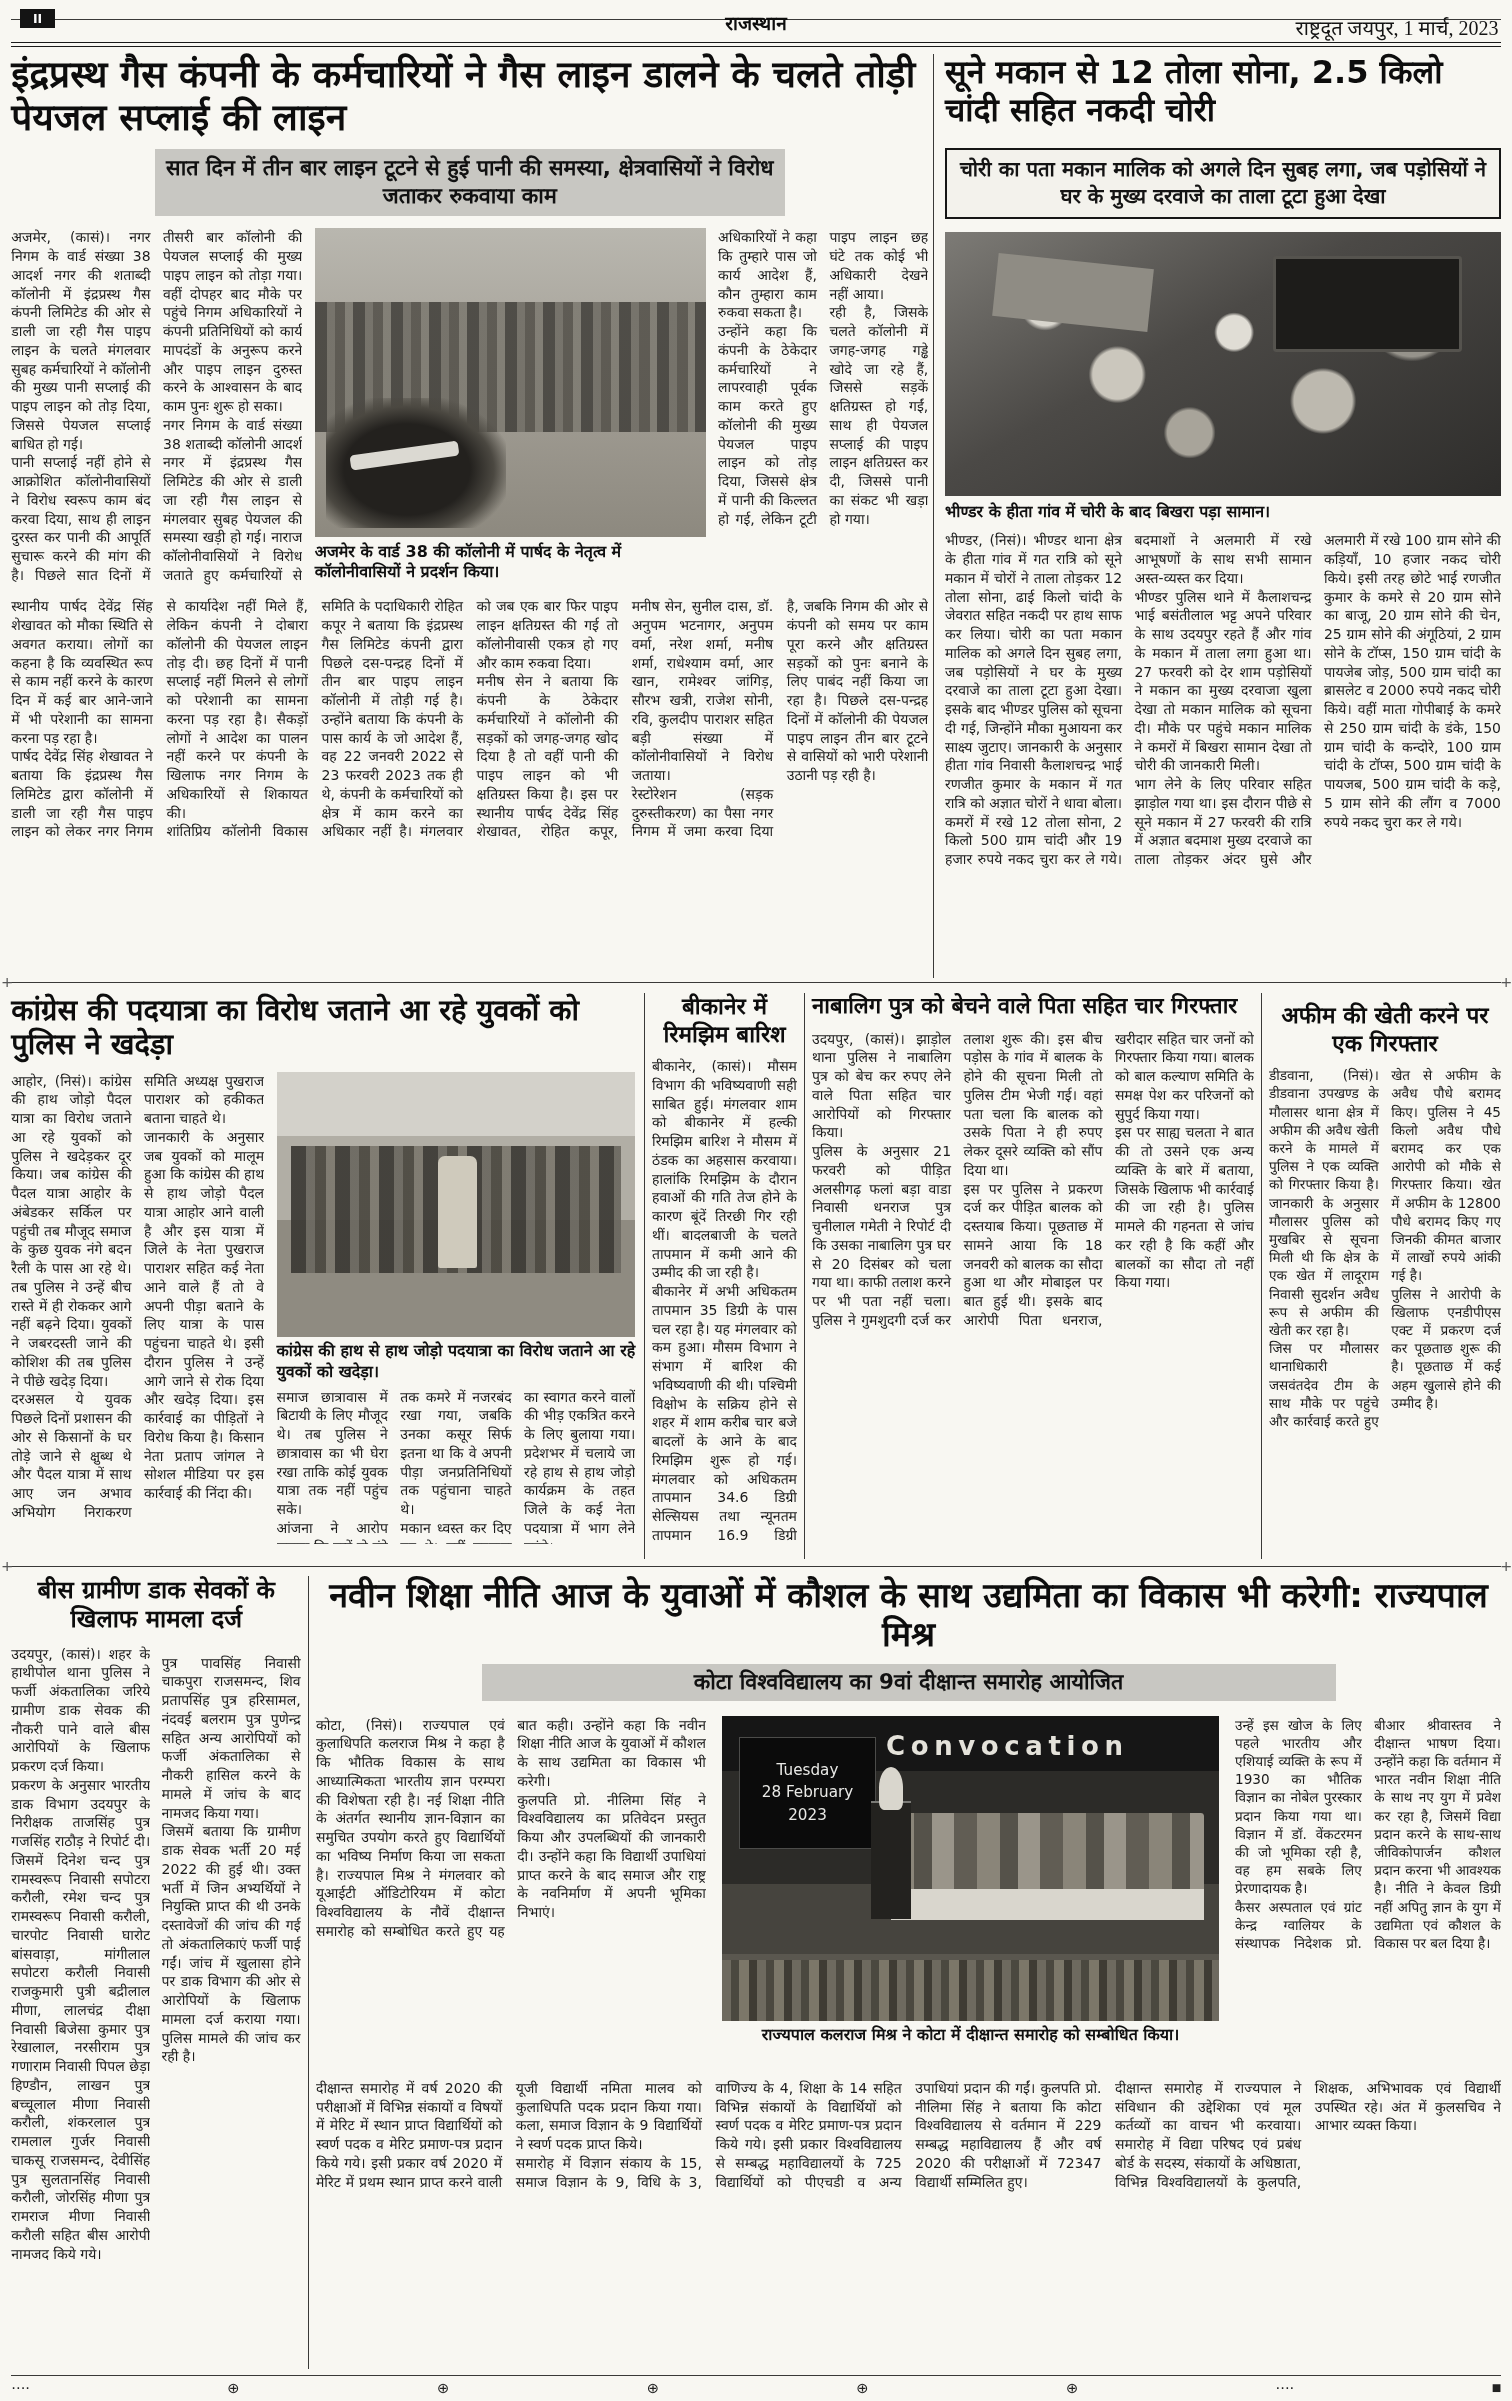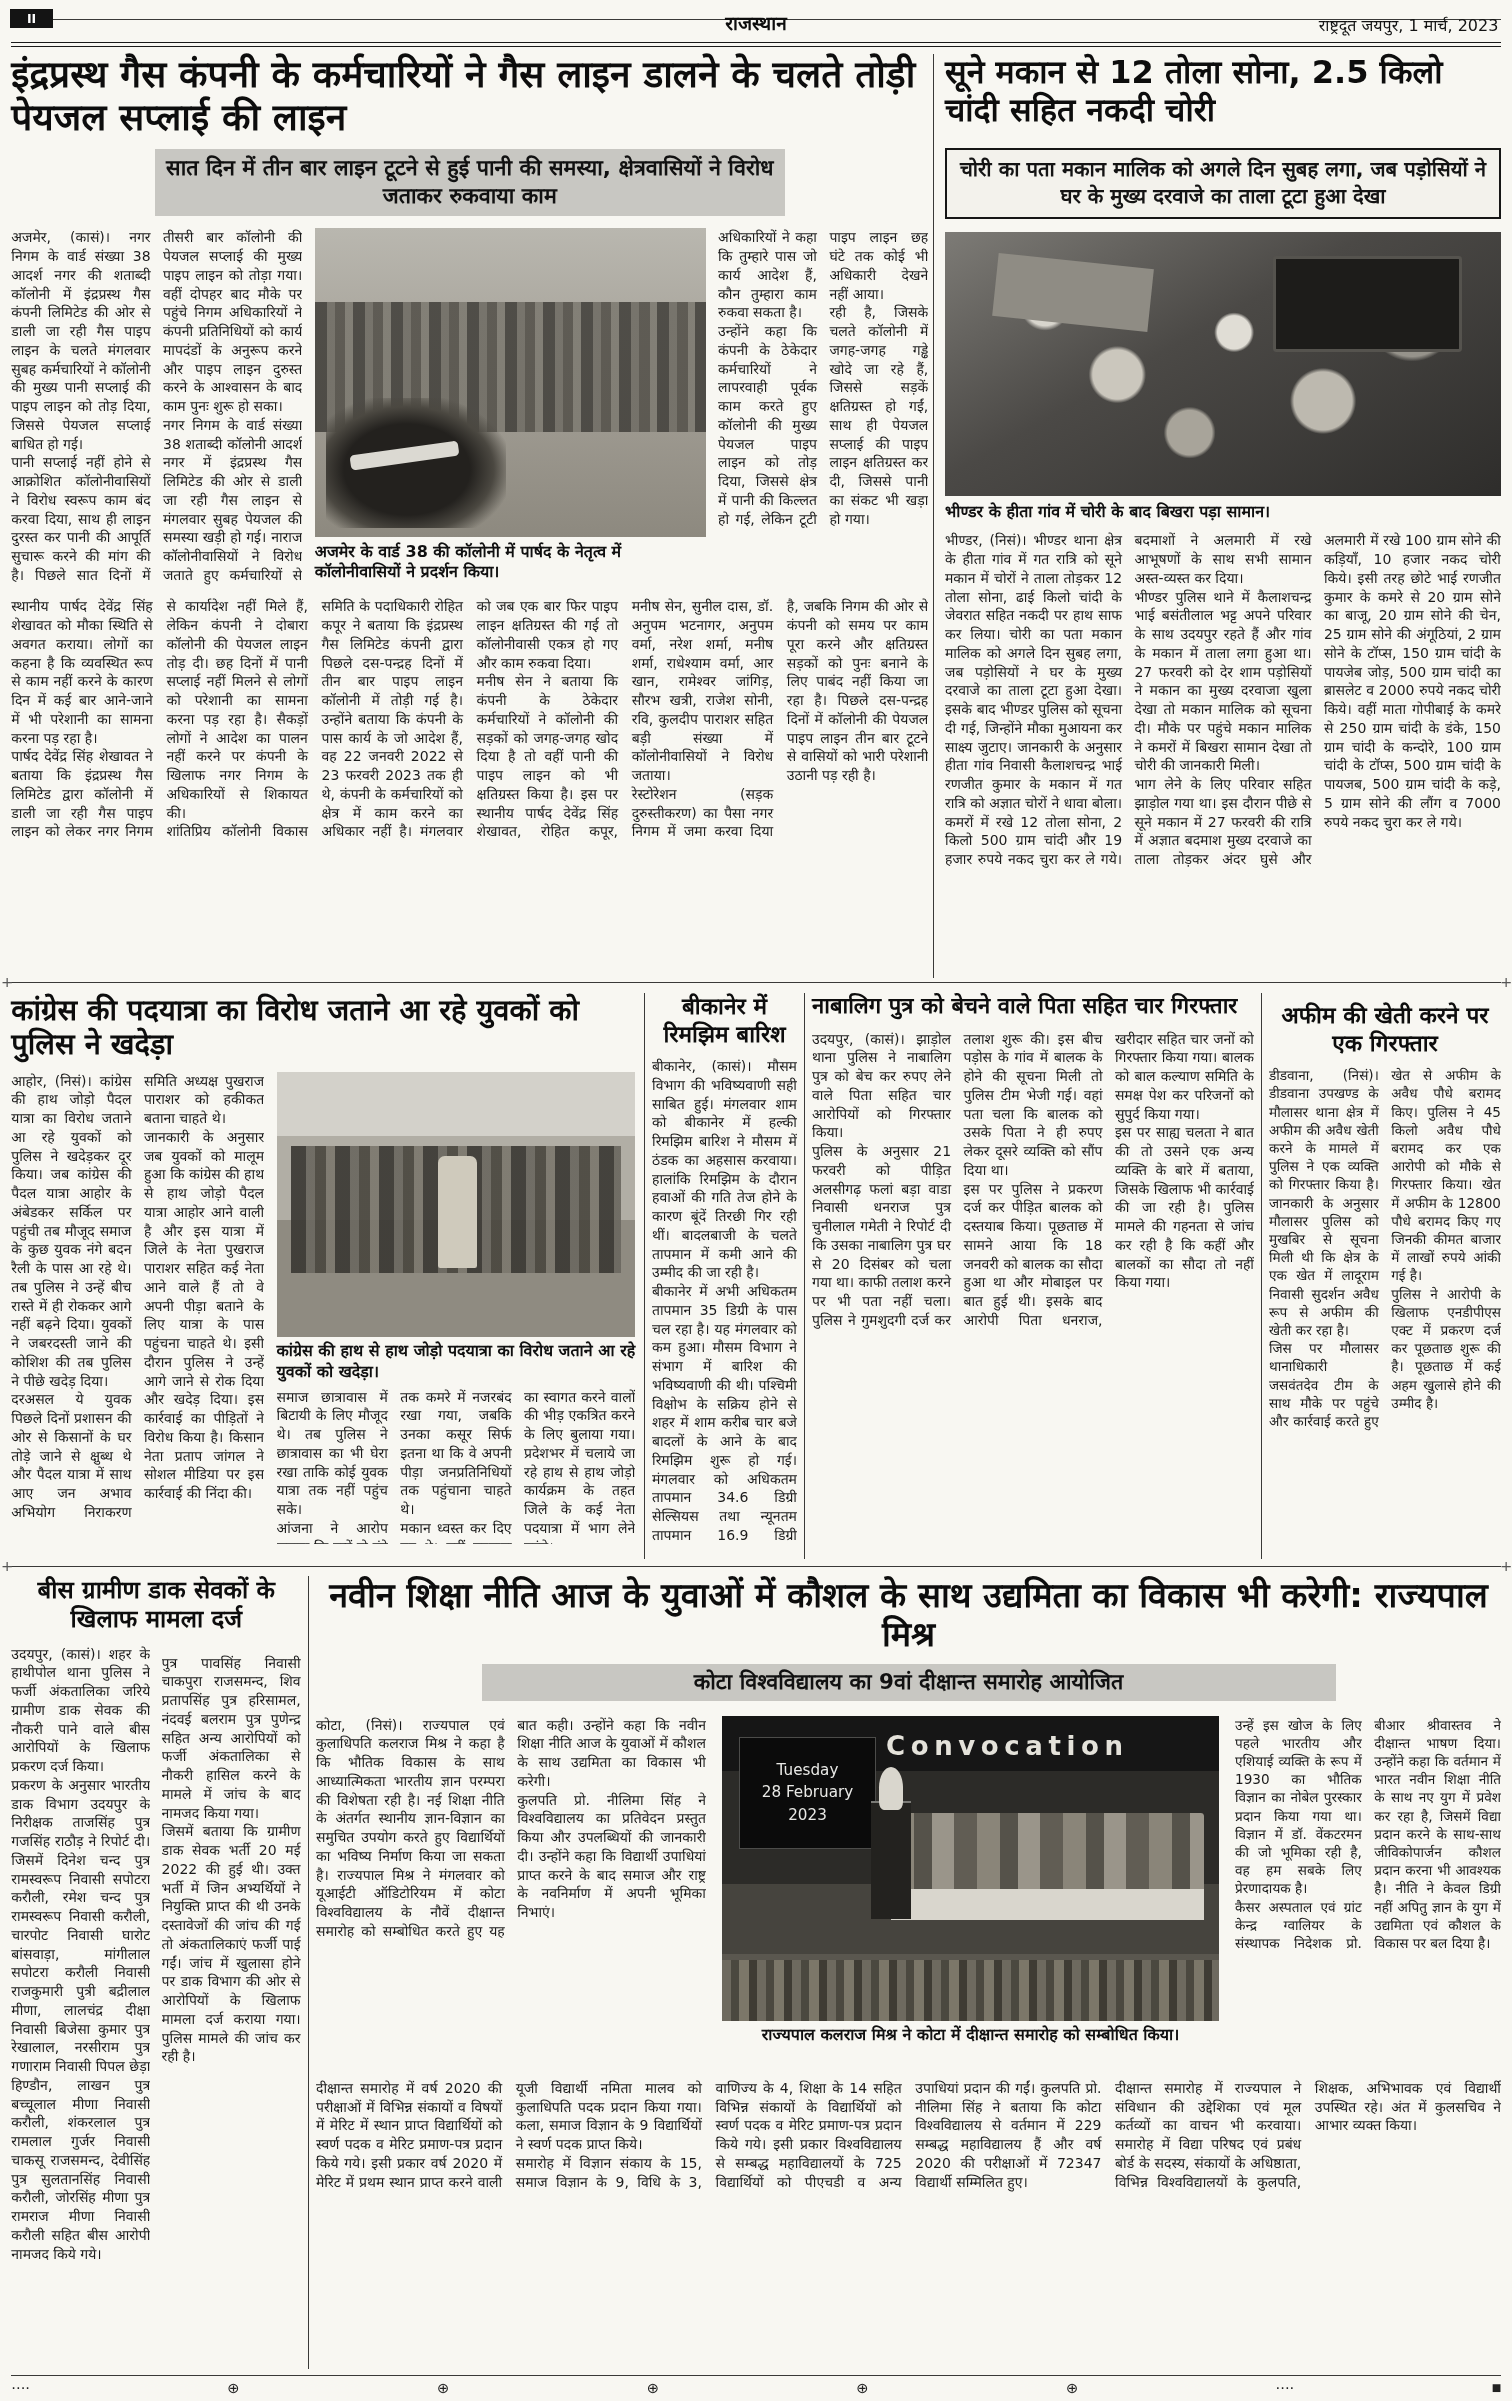--- a/index.html
+++ b/index.html
@@ -66,23 +66,23 @@
   .regmark{font-size:14.7px;color:#222;}
   .cropmark{position:absolute;font-size:14.7px;color:#555;}
   figure{margin:0;}
 </style>
 </head>
 <body>
 
 <div class="page">
 
   <div class="hrule" style="left:11.3px;top:19px;width:1490px;"></div>
-  <div class="abs pgnum" style="left:10px;top:9px;width:43px;height:19px;">II</div>
+  <div class="abs pgnum" style="left:20px;top:9px;width:35px;height:19px;">II</div>
   <div class="abs hd" style="left:0;top:10.2px;width:1512px;text-align:center;font-size:19px;">राजस्थान</div>
-  <div class="abs" style="right:13.6px;top:13.6px;font-size:16px;">राष्ट्रदूत जयपुर, 1 मार्च, 2023</div>
+  <div class="abs" style="right:13.6px;top:13.6px;font-size:20px;font-family:Liberation Serif, serif;">राष्ट्रदूत जयपुर, 1 मार्च, 2023</div>
   <div class="dblrule" style="left:11.3px;top:42px;width:1490px;"></div>
 
   <section class="abs" style="left:11.3px;top:54px;width:917px;height:921px;">
     <h1 class="hd h-xl" style="margin:0;">इंद्रप्रस्थ गैस कंपनी के कर्मचारियों ने गैस लाइन डालने के चलते तोड़ी पेयजल सप्लाई की लाइन</h1>
     <div class="kicker" style="width:610px;margin:9px auto 0;padding:5.6px 10.2px;font-size:21.5px;line-height:1.3;">सात दिन में तीन बार लाइन टूटने से हुई पानी की समस्या, क्षेत्रवासियों ने विरोध जताकर रुकवाया काम</div>
     <div style="display:flex;gap:12.4px;margin-top:12.4px;height:359px;">
       <div class="bt c2 zone" style="width:291px;height:100%;">अजमेर, (कासं)। नगर निगम के वार्ड संख्या 38 आदर्श नगर की शताब्दी कॉलोनी में इंद्रप्रस्थ गैस कंपनी लिमिटेड की ओर से डाली जा रही गैस पाइप लाइन के चलते मंगलवार सुबह कर्मचारियों ने कॉलोनी की मुख्य पानी सप्लाई की पाइप लाइन को तोड़ दिया, जिससे पेयजल सप्लाई बाधित हो गई।
 पानी सप्लाई नहीं होने से आक्रोशित कॉलोनीवासियों ने विरोध स्वरूप काम बंद करवा दिया, साथ ही लाइन दुरस्त कर पानी की आपूर्ति सुचारू करने की मांग की है। पिछले सात दिनों में तीसरी बार कॉलोनी की पेयजल सप्लाई की मुख्य पाइप लाइन को तोड़ा गया। वहीं दोपहर बाद मौके पर पहुंचे निगम अधिकारियों ने कंपनी प्रतिनिधियों को कार्य मापदंडों के अनुरूप करने और पाइप लाइन दुरुस्त करने के आश्वासन के बाद काम पुनः शुरू हो सका।
 नगर निगम के वार्ड संख्या 38 शताब्दी कॉलोनी आदर्श नगर में इंद्रप्रस्थ गैस लिमिटेड की ओर से डाली जा रही गैस लाइन से मंगलवार सुबह पेयजल की समस्या खड़ी हो गई। नाराज कॉलोनीवासियों ने विरोध जताते हुए कर्मचारियों से काम बंद कराया और कंपनी के अधिकारियों को मौके पर बुलाने की बात कही, लेकिन कंपनी का कोई भी बड़ा अधिकारी मौके पर नहीं पहुंचा।</div>
       <figure style="width:391px;">

